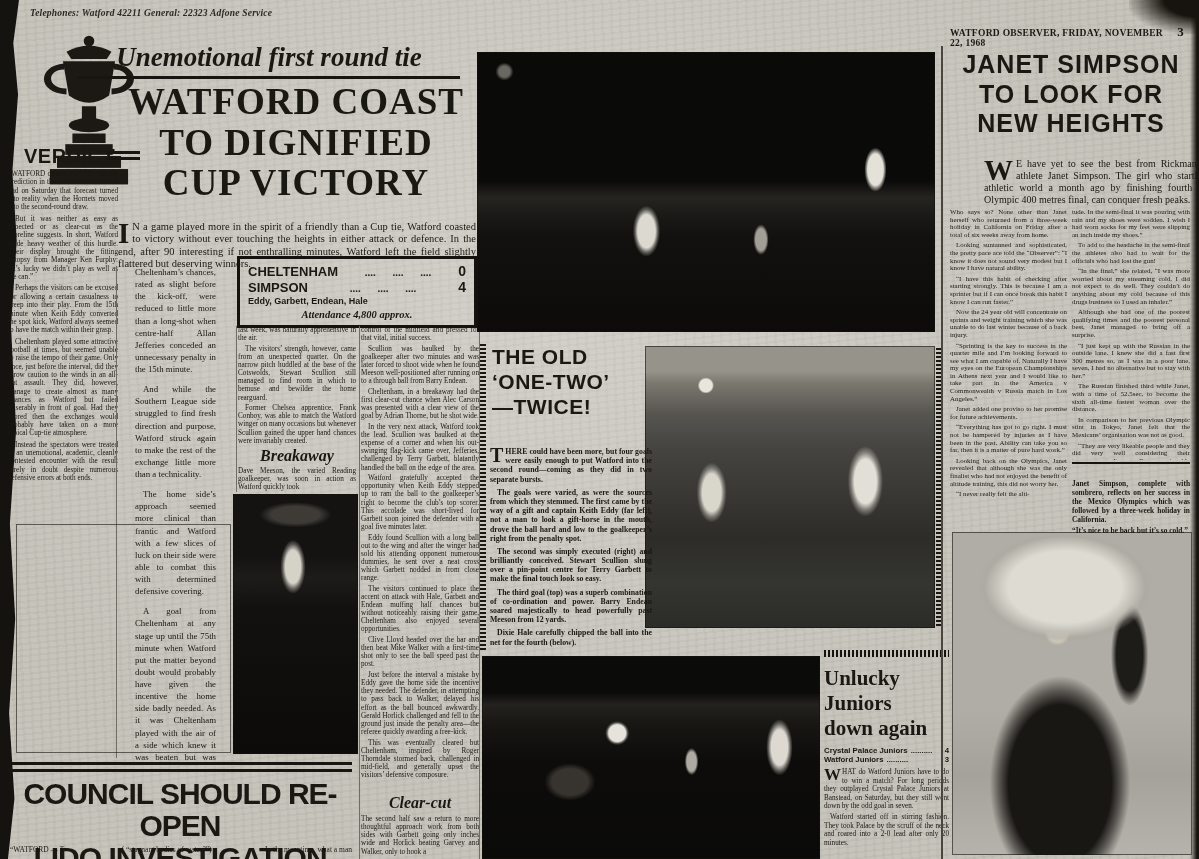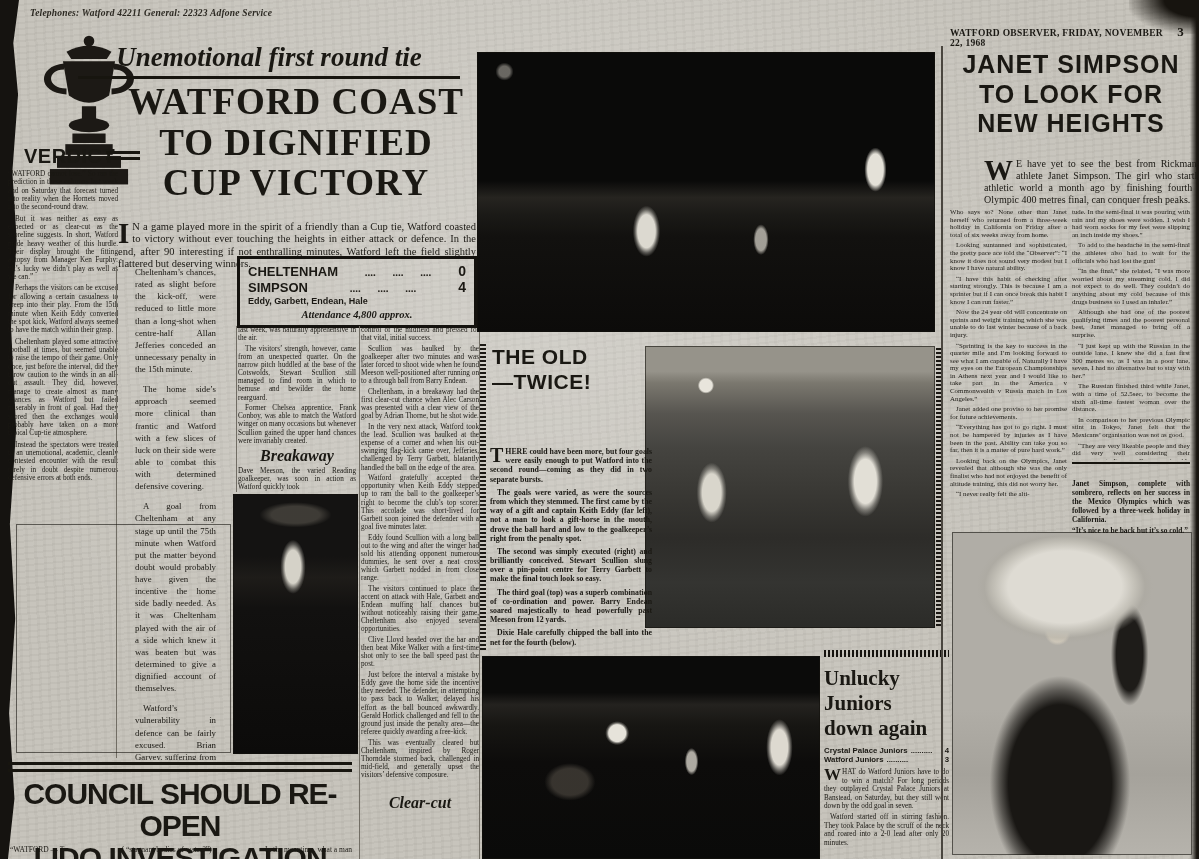--- a/index.html
+++ b/index.html
@@ -192,20 +192,21 @@
       <span>SIMPSON</span>
       <span class="dots">.... .... ....</span>
       <span class="score">4</span>
     </div>
     <div class="scorers">Eddy, Garbett, Endean, Hale</div>
     <div class="attendance">Attendance 4,800 approx.</div>
   </div>
 
   <div class="abs col1 col">
       <p>Cheltenham’s chances, rated as slight before the kick-off, were reduced to little more than a long-shot when centre-half Allan Jefferies conceded an unnecessary penalty in the 15th minute.</p>
+      <p>And while the Southern League side struggled to find fresh direction and purpose, Watford struck again to make the rest of the exchange little more than a technicality.</p>
       <p>The home side’s approach seemed more clinical than frantic and Watford with a few slices of luck on their side were able to combat this with determined defensive covering.</p>
       <p>A goal from Cheltenham at any stage up until the 75th minute when Watford put the matter beyond doubt would probably have given the incentive the home side badly needed. As it was Cheltenham played with the air of a side which knew it was beaten but was determined to give a dignified account of themselves.</p>
       <p>Watford’s vulnerability in defence can be fairly excused. Brian Garvey, suffering from a broken nose sustained at Orient</p>
     </div>
   <div class="abs col2 col">
       <p>last week, was naturally apprehensive in the air.</p>
       <p>The visitors’ strength, however, came from an unexpected quarter. On the narrow pitch huddled at the base of the Cotswolds, Stewart Scullion still managed to find room in which to bemuse and bewilder the home rearguard.</p>
       <p>Former Chelsea apprentice, Frank Conboy, was able to match the Watford winger on many occasions but whenever Scullion gained the upper hand chances were invariably created.</p>
     </div>
   <div class="abs subhead breakaway">Breakaway</div>
@@ -218,37 +219,41 @@
       <p>Cheltenham, in a breakaway had the first clear-cut chance when Alec Carson was presented with a clear view of the goal by Adrian Thorne, but he shot wide.</p>
       <p>In the very next attack, Watford took the lead. Scullion was baulked at the expense of a corner and when his out-swinging flag-kick came over, Jefferies, challenged by Terry Garbett, blatantly handled the ball on the edge of the area.</p>
       <p>Watford gratefully accepted the opportunity when Keith Eddy stepped up to ram the ball to the goalkeeper’s right to become the club’s top scorer. This accolade was short-lived for Garbett soon joined the defender with a goal five minutes later.</p>
       <p>Eddy found Scullion with a long ball out to the wing and after the winger had sold his attending opponent numerous dummies, he sent over a neat cross which Garbett nodded in from close range.</p>
       <p>The visitors continued to place the accent on attack with Hale, Garbett and Endean muffing half chances but without noticeably raising their game, Cheltenham also enjoyed several opportunities.</p>
       <p>Clive Lloyd headed over the bar and then beat Mike Walker with a first-time shot only to see the ball speed past the post.</p>
       <p>Just before the interval a mistake by Eddy gave the home side the incentive they needed. The defender, in attempting to pass back to Walker, delayed his effort as the ball bounced awkwardly. Gerald Horlick challenged and fell to the ground just inside the penalty area—the referee quickly awarding a free-kick.</p>
       <p>This was eventually cleared but Cheltenham, inspired by Roger Thorndale stormed back, challenged in mid-field, and generally upset the visitors’ defensive composure.</p>
     </div>
   <div class="abs subhead clearcut">Clear-cut</div>
+  <div class="abs col3b col">
+      <p>The second half saw a return to more thoughtful approach work from both sides with Garbett going only inches wide and Horlick beating Garvey and Walker, only to hook a</p>
+    </div>
 
   <div class="vr" style="left:116px;top:266px;height:492px;"></div>
   <div class="vr" style="left:236px;top:326px;height:166px;"></div>
   <div class="vr" style="left:359px;top:326px;height:533px;"></div>
   <div class="vr" style="left:479px;top:52px;height:807px;"></div>
 
   <div class="photo photo-top"></div>
   <div class="photo photo-mid"></div>
   <div class="photo photo-bottom"></div>
   <div class="photo photo-left"></div>
   <div class="photo photo-col2"></div>
   <div class="photo photo-janet"></div>
 
   <div class="hatch-v" style="left:480px;top:344px;height:308px;"></div>
   <div class="hatch-v" style="left:936px;top:348px;height:280px;"></div>
   <div class="abs onetwo-head">
     <div>THE OLD</div>
+    <div>‘ONE-TWO’</div>
     <div>—TWICE!</div>
   </div>
   <div class="abs onetwo-body">
       <p>THERE could have been more, but four goals were easily enough to put Watford into the second round—coming as they did in two separate bursts.</p>
       <p>The goals were varied, as were the sources from which they stemmed. The first came by the way of a gift and captain Keith Eddy (far left), not a man to look a gift-horse in the mouth, drove the ball hard and low to the goalkeeper’s right from the penalty spot.</p>
       <p>The second was simply executed (right) and brilliantly conceived. Stewart Scullion slung over a pin-point centre for Terry Garbett to make the final touch look so easy.</p>
       <p>The third goal (top) was a superb combination of co-ordination and power. Barry Endean soared majestically to head powerfully past Meeson from 12 yards.</p>
       <p>Dixie Hale carefully chipped the ball into the net for the fourth (below).</p>
       <p>Watford had given the old “one-two” . . . twice.</p>
     </div>

